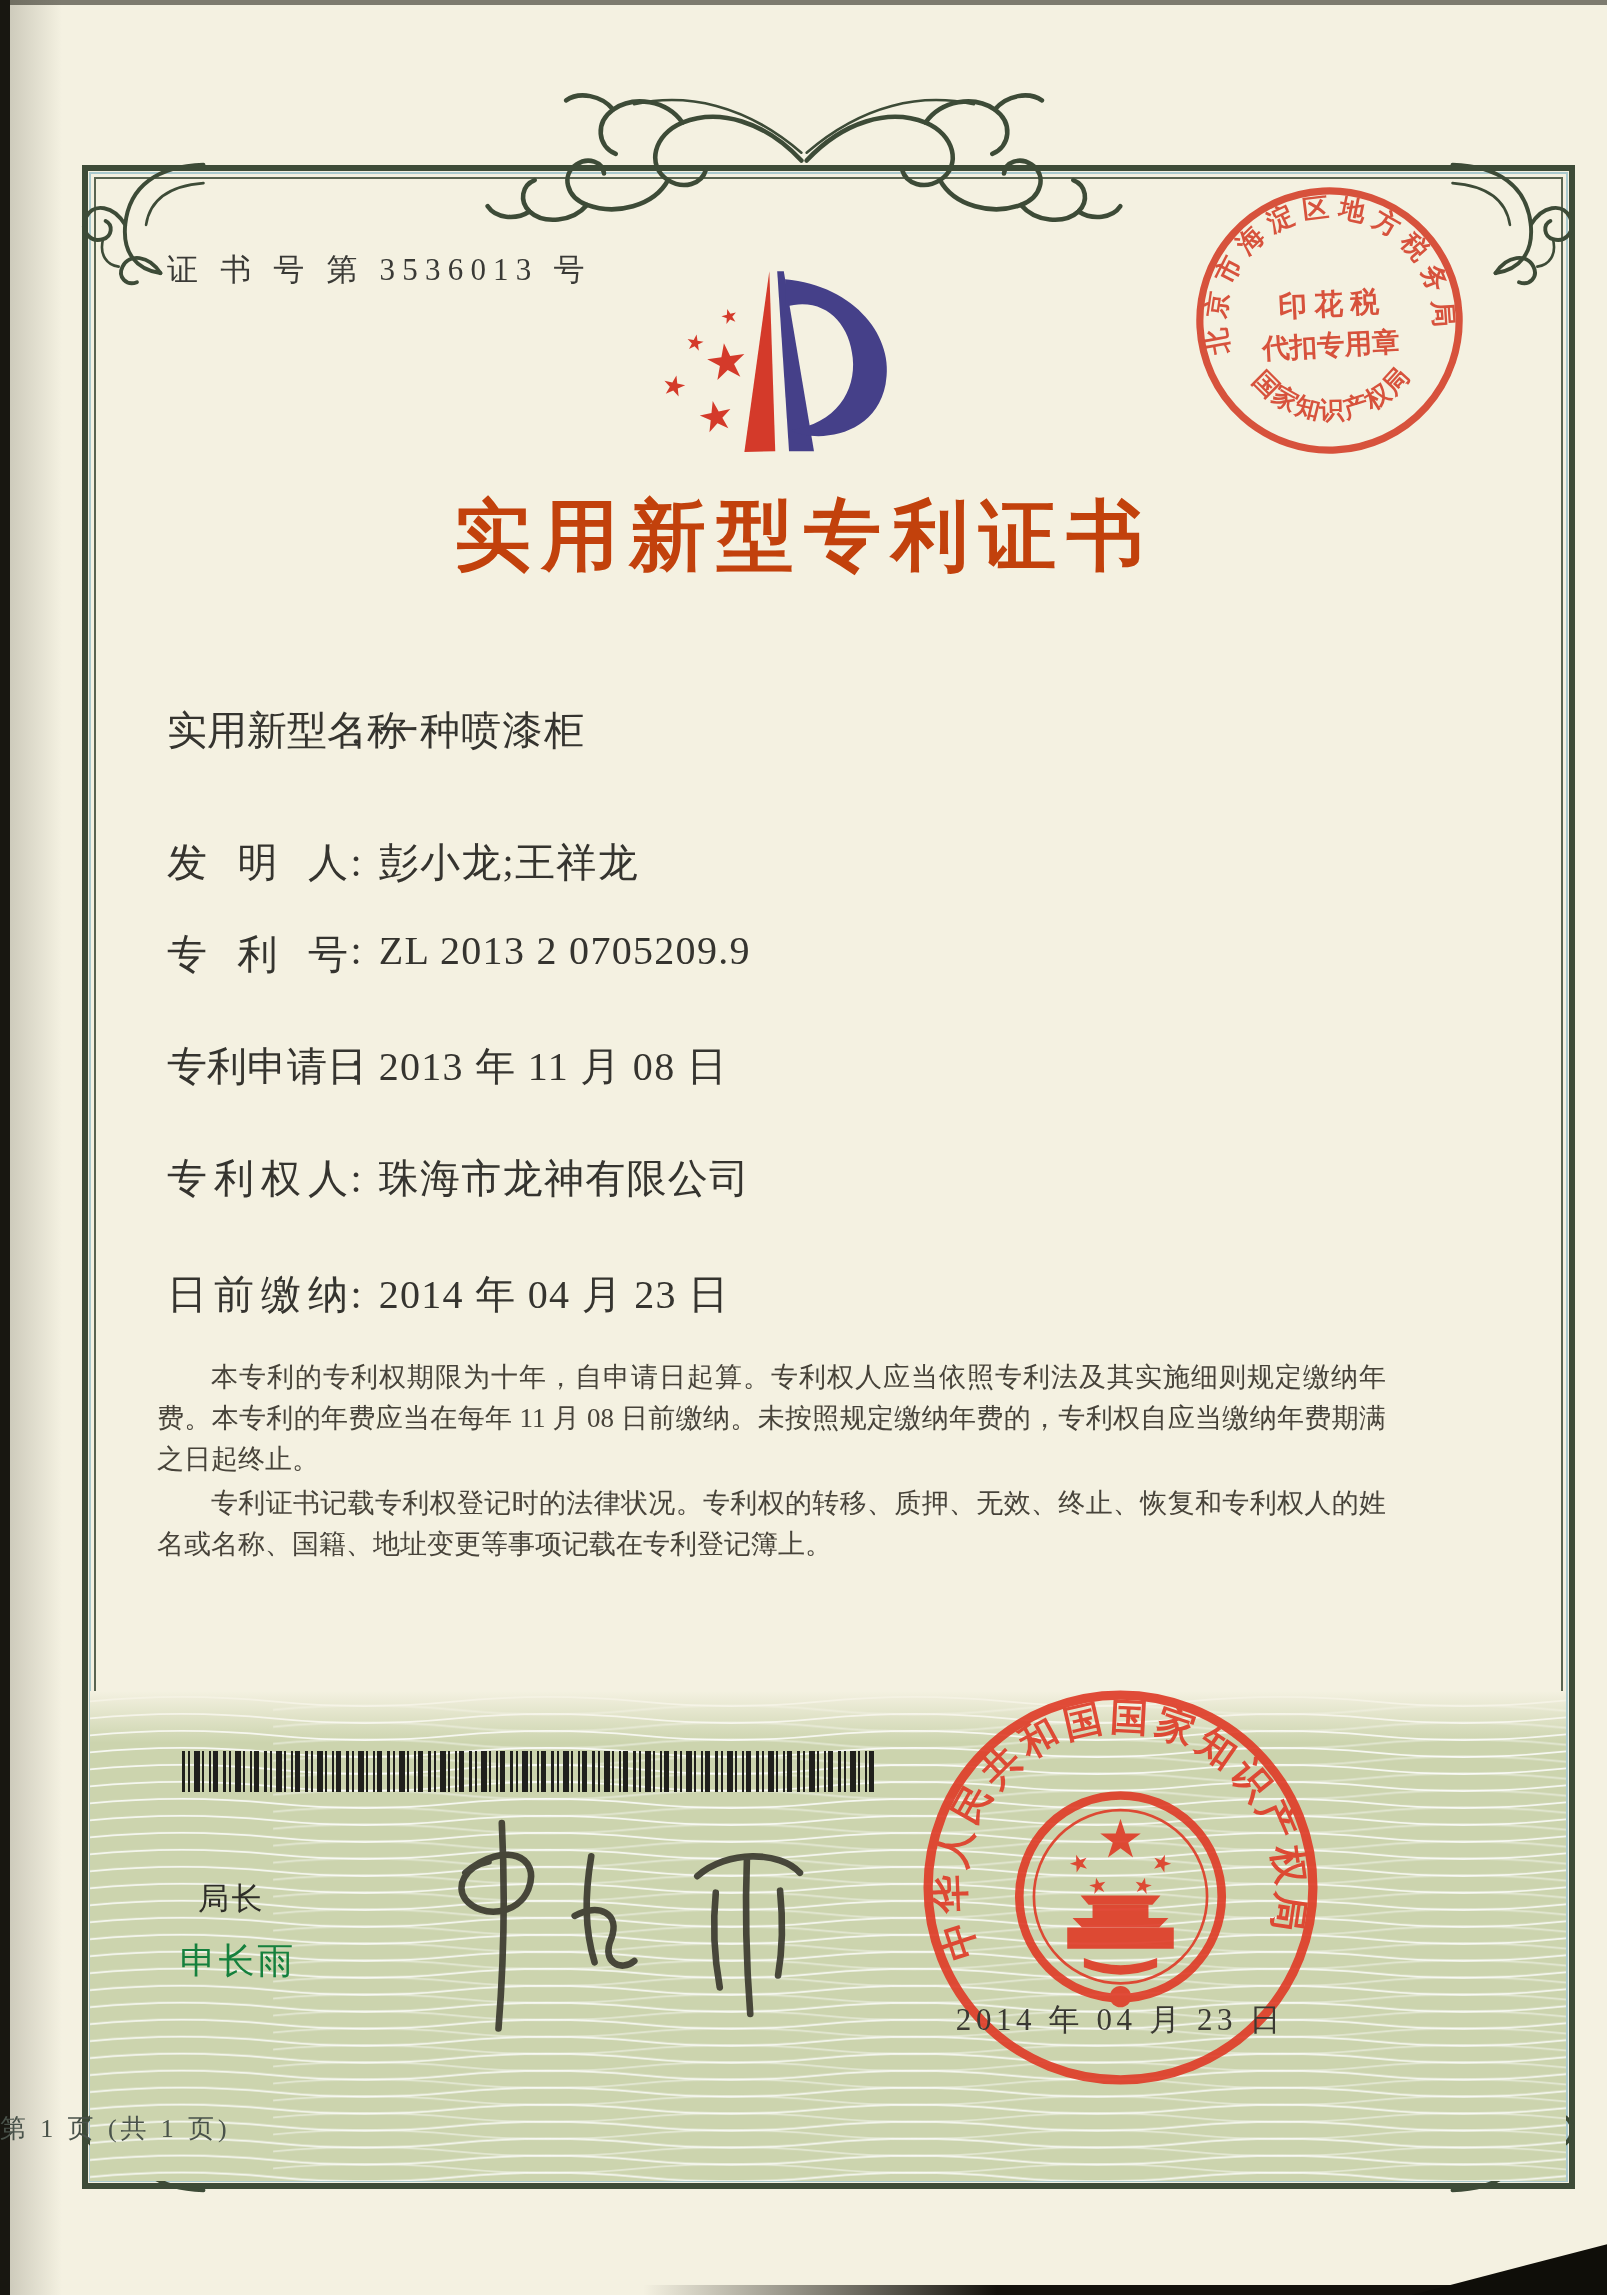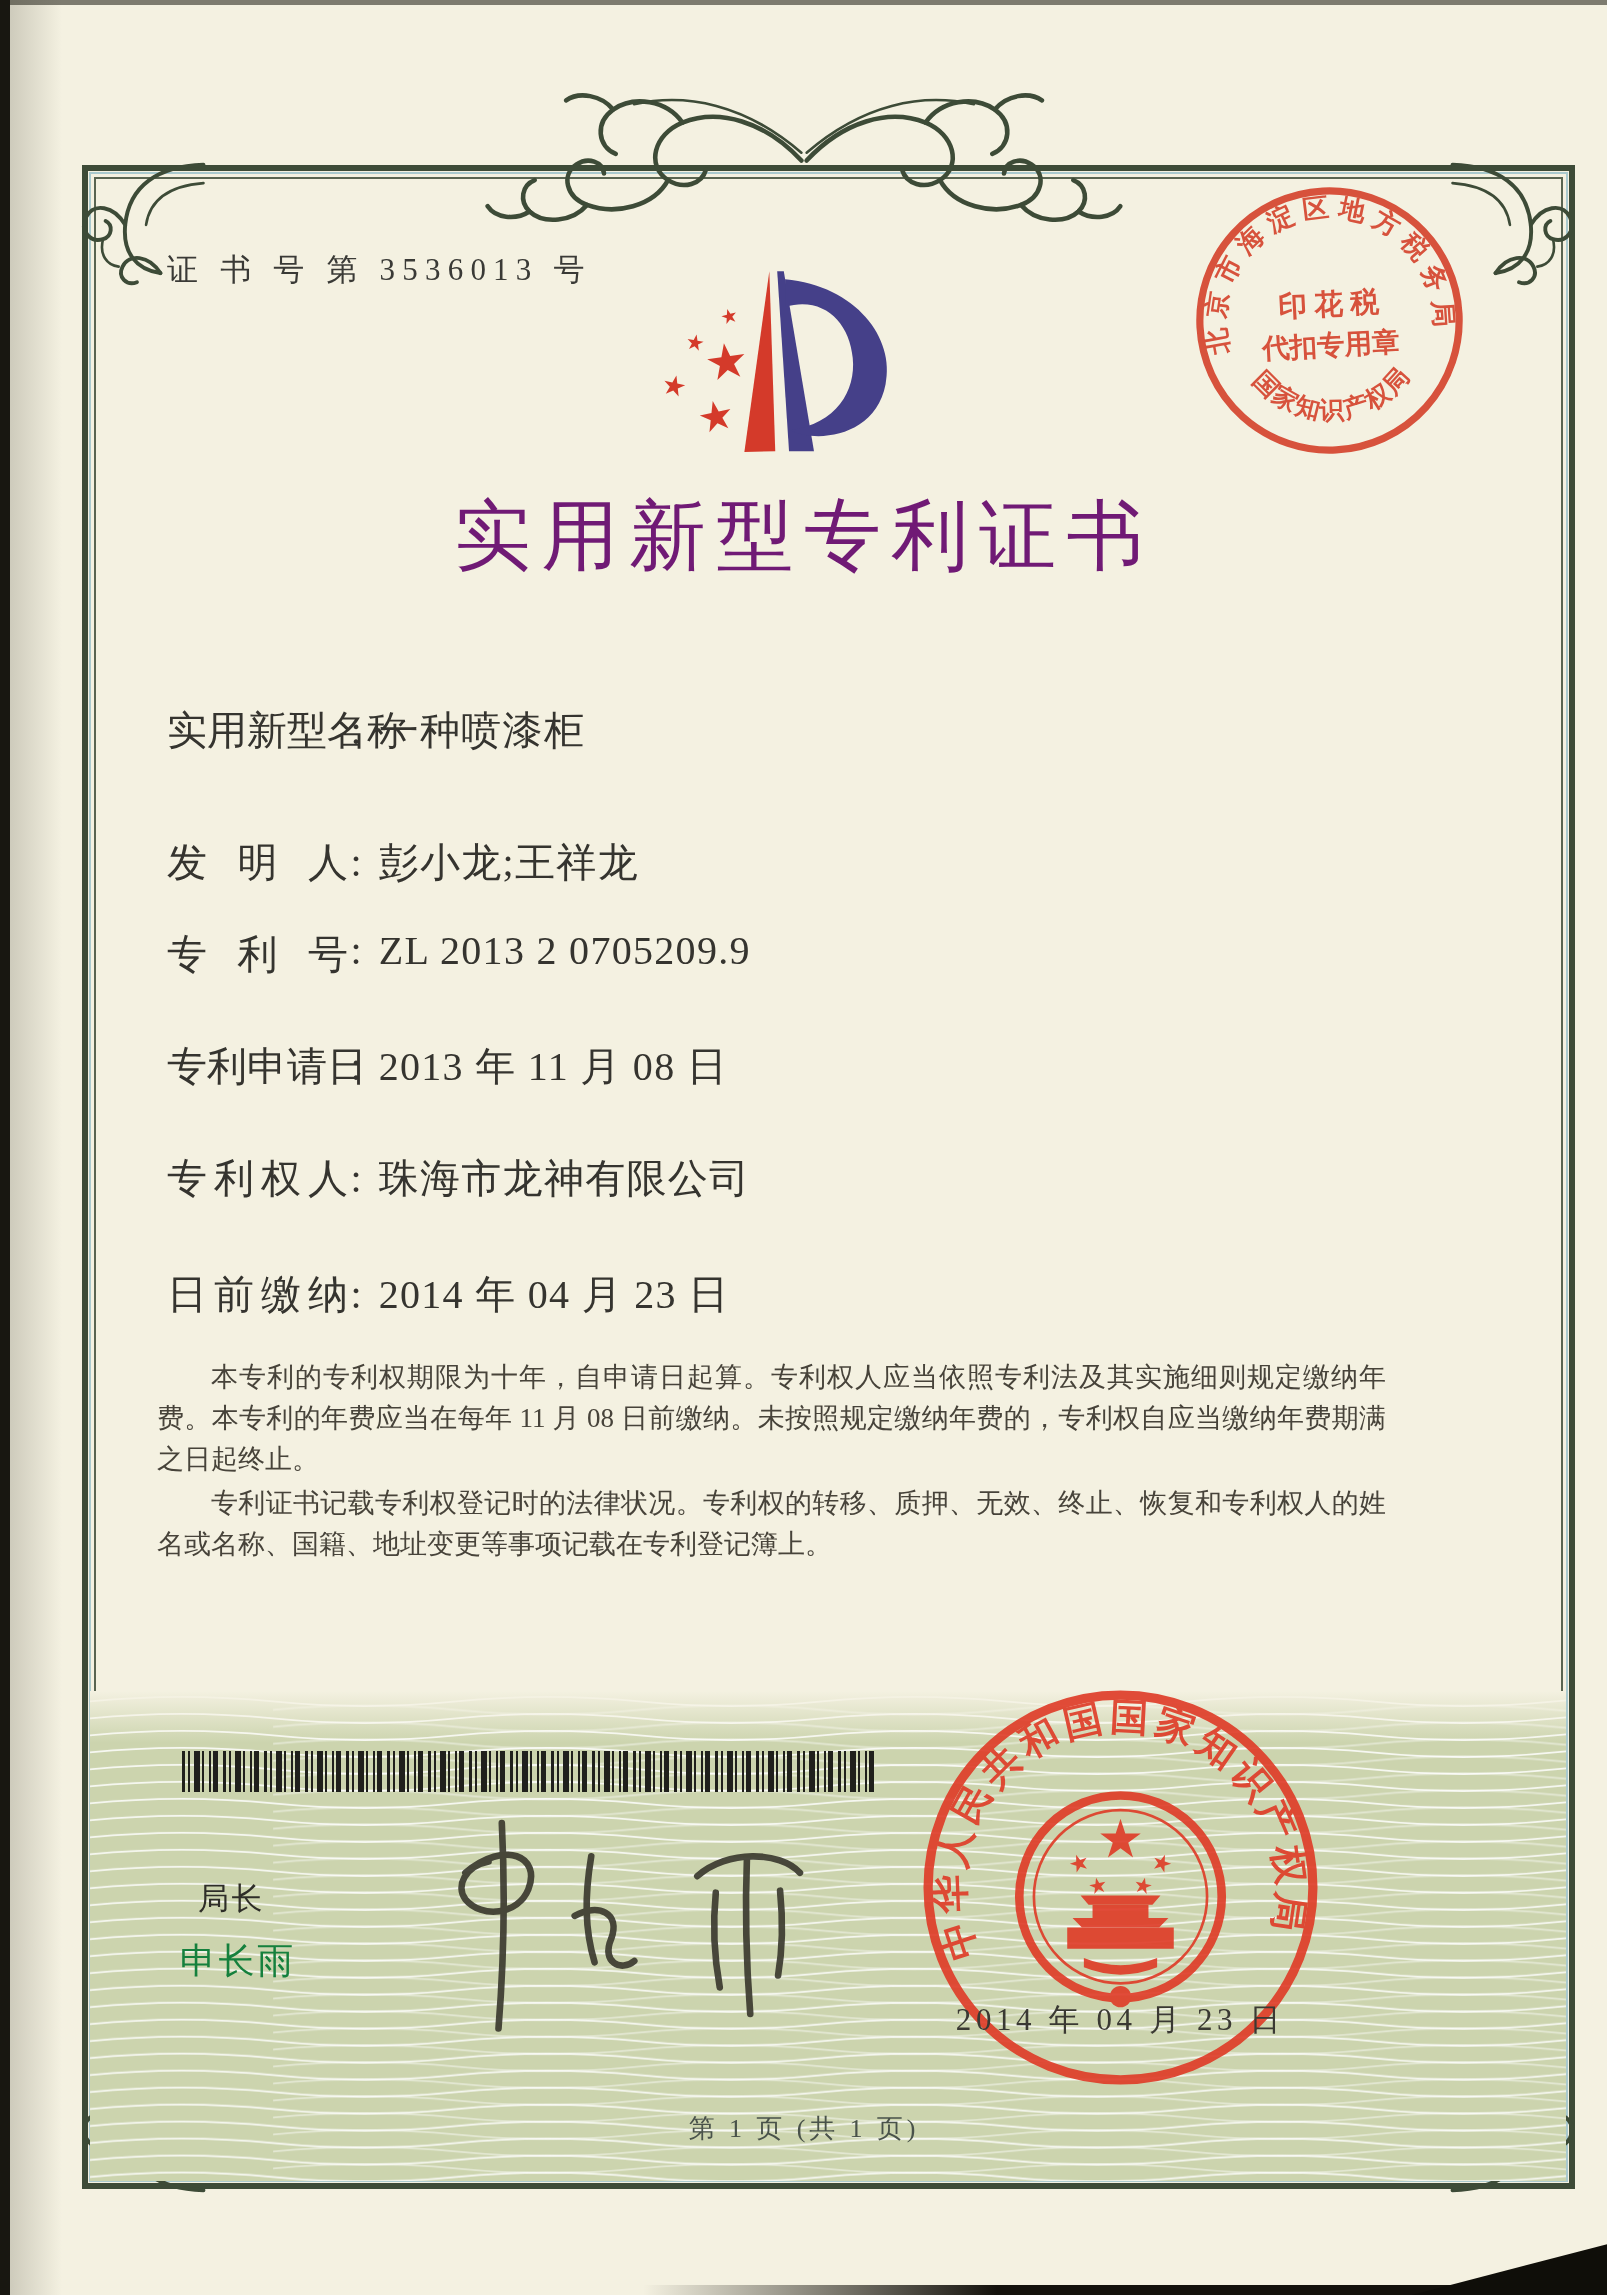--- a/index.html
+++ b/index.html
@@ -49,21 +49,21 @@
 
   
   .cert-no{left:167px;top:249px;font-size:31px;letter-spacing:7.2px;color:#3a3a36}
   .logo{left:659px;top:270px;width:243px;height:184px}
   .logo svg{width:100%;height:100%}
 
   .tax-stamp{left:1192px;top:183px;width:275px;height:275px;opacity:.92;transform:rotate(-3deg)}
   .tax-stamp svg{width:100%;height:100%}
 
   .title{left:0;top:485px;width:100%;text-align:center;
-    font-size:77px;font-weight:400;letter-spacing:10.5px;color:#701a75}
+    font-size:77px;font-weight:700;letter-spacing:10.5px;color:#c2410c}
 
   
   .field{left:167px;height:42px;font-size:40px;color:var(--ink);white-space:nowrap}
   .flabel{display:inline-block;width:181px;text-align:justify;text-align-last:justify;
     vertical-align:top}
   .fcolon{display:inline-block;margin:0 17px 0 2.6px}
   .fvalue{letter-spacing:1.3px}
 
   
   .body-text{left:157px;top:1357px;width:1229px;font-size:27px;line-height:1.52;
@@ -88,21 +88,21 @@
   .signer-title{left:198px;top:1878px;font-size:31px;color:#2e2d28;letter-spacing:2.6px}
   .signer-name{left:180px;top:1937px;font-size:36px;color:#15803d;letter-spacing:2.6px}
   .signature{left:366px;top:1808px;width:477px;height:229px}
   .signature svg{width:100%;height:100%}
 
   .office-seal{left:917px;top:1684px;width:407px;height:407px;opacity:.9}
   .office-seal svg{width:100%;height:100%}
   .seal-date{left:917px;top:1999px;width:407px;text-align:center;
     font-size:31px;letter-spacing:4.6px;color:#3a3933}
 
-  .page-footer{left:0;top:2111px;width:1608px;text-align:center;
+  .page-footer{left:0;top:2111px;width:1608px;
     font-size:26px;letter-spacing:3.9px;color:#49524a}
 
   .defs-svg{position:absolute;width:0;height:0;overflow:hidden}
 </style>
 </head>
 <body>
 
 <svg class="defs-svg" aria-hidden="true">
   <defs>
     <path id="star" d="M0,-1 L-0.2246,-0.309 L-0.951,-0.309 L-0.363,0.118 L-0.588,0.809 L0,0.382 L0.588,0.809 L0.363,0.118 L0.951,-0.309 L0.2246,-0.309 Z"></path>

